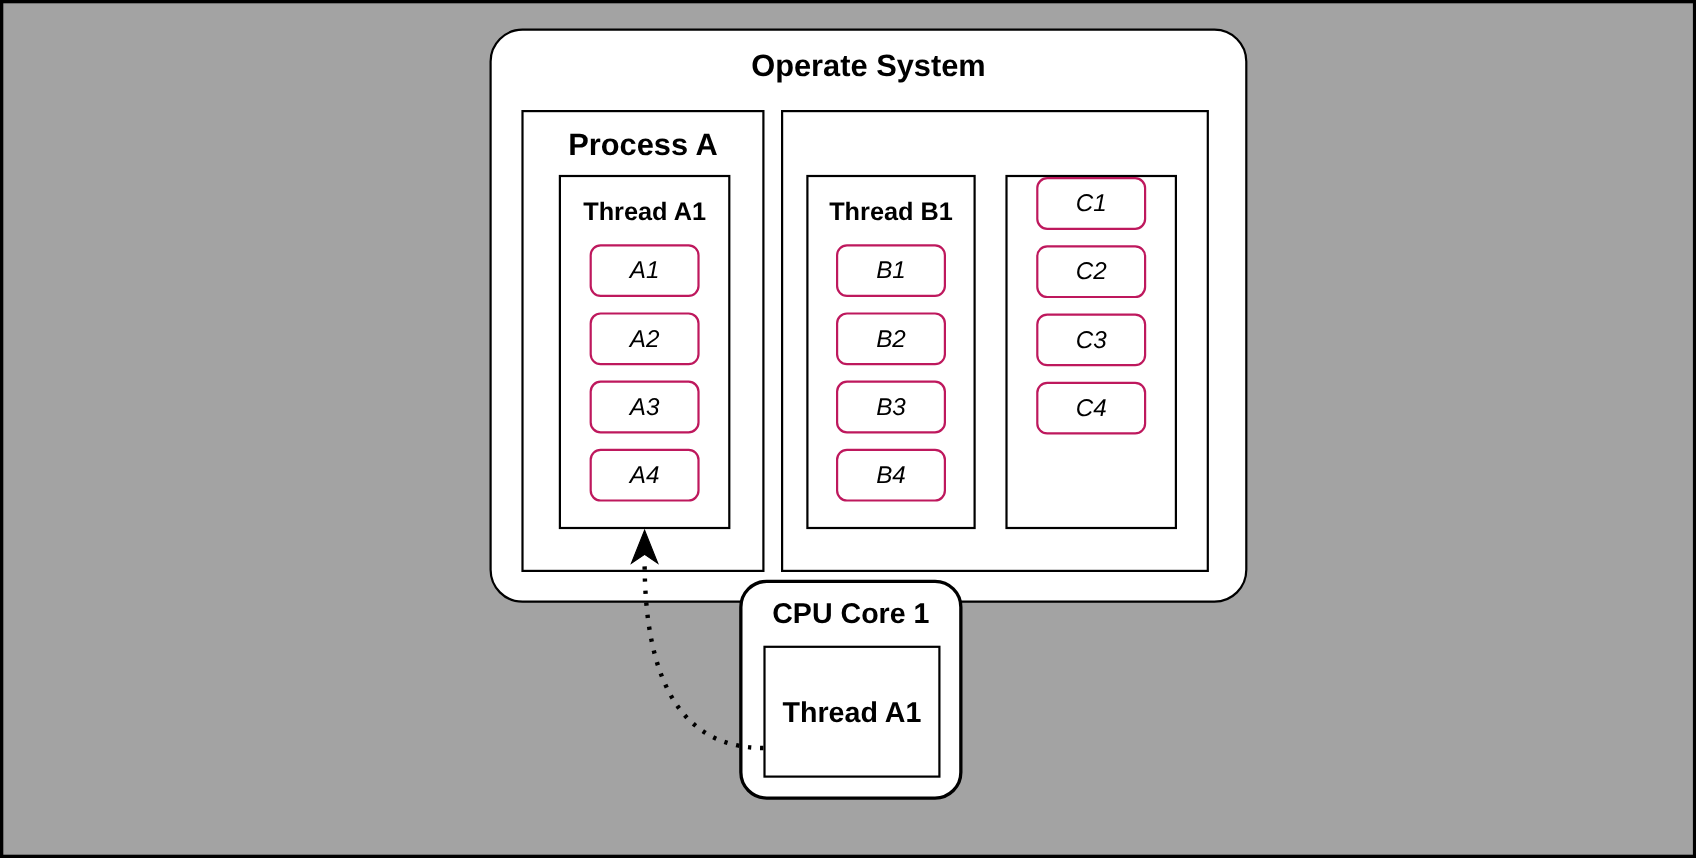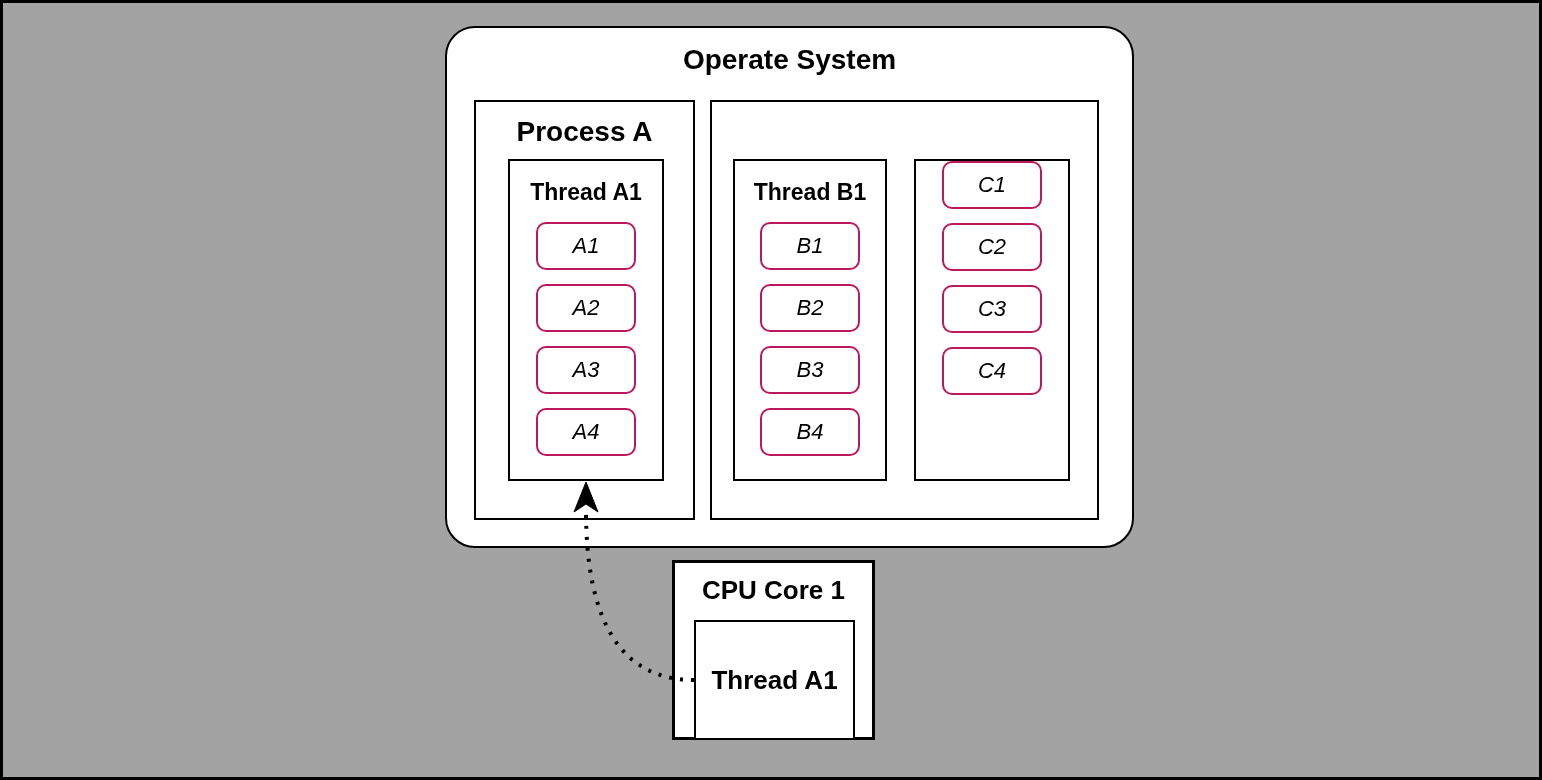--- a/index.html
+++ b/index.html
@@ -76,23 +76,24 @@
     display: flex;
     align-items: center;
     justify-content: center;
     font-size: 22px;
     margin-bottom: 14px;
     flex: none;
     font-style: italic;
   }
   
   #cpu-box {
-    left: 669px; top: 557px;
-    width: 203px; height: 180px;
+    left: 669px; top: 524px;
+    width: 203px; height: 200px;
     border-width: 3px;
+    border-radius: 25px;
   }
   .cpu-title {
     text-align: center;
     font-weight: bold;
     font-size: 26px;
     margin-top: 12px;
     white-space: nowrap;
   }
   #cpu-thread-box {
     position: absolute;

